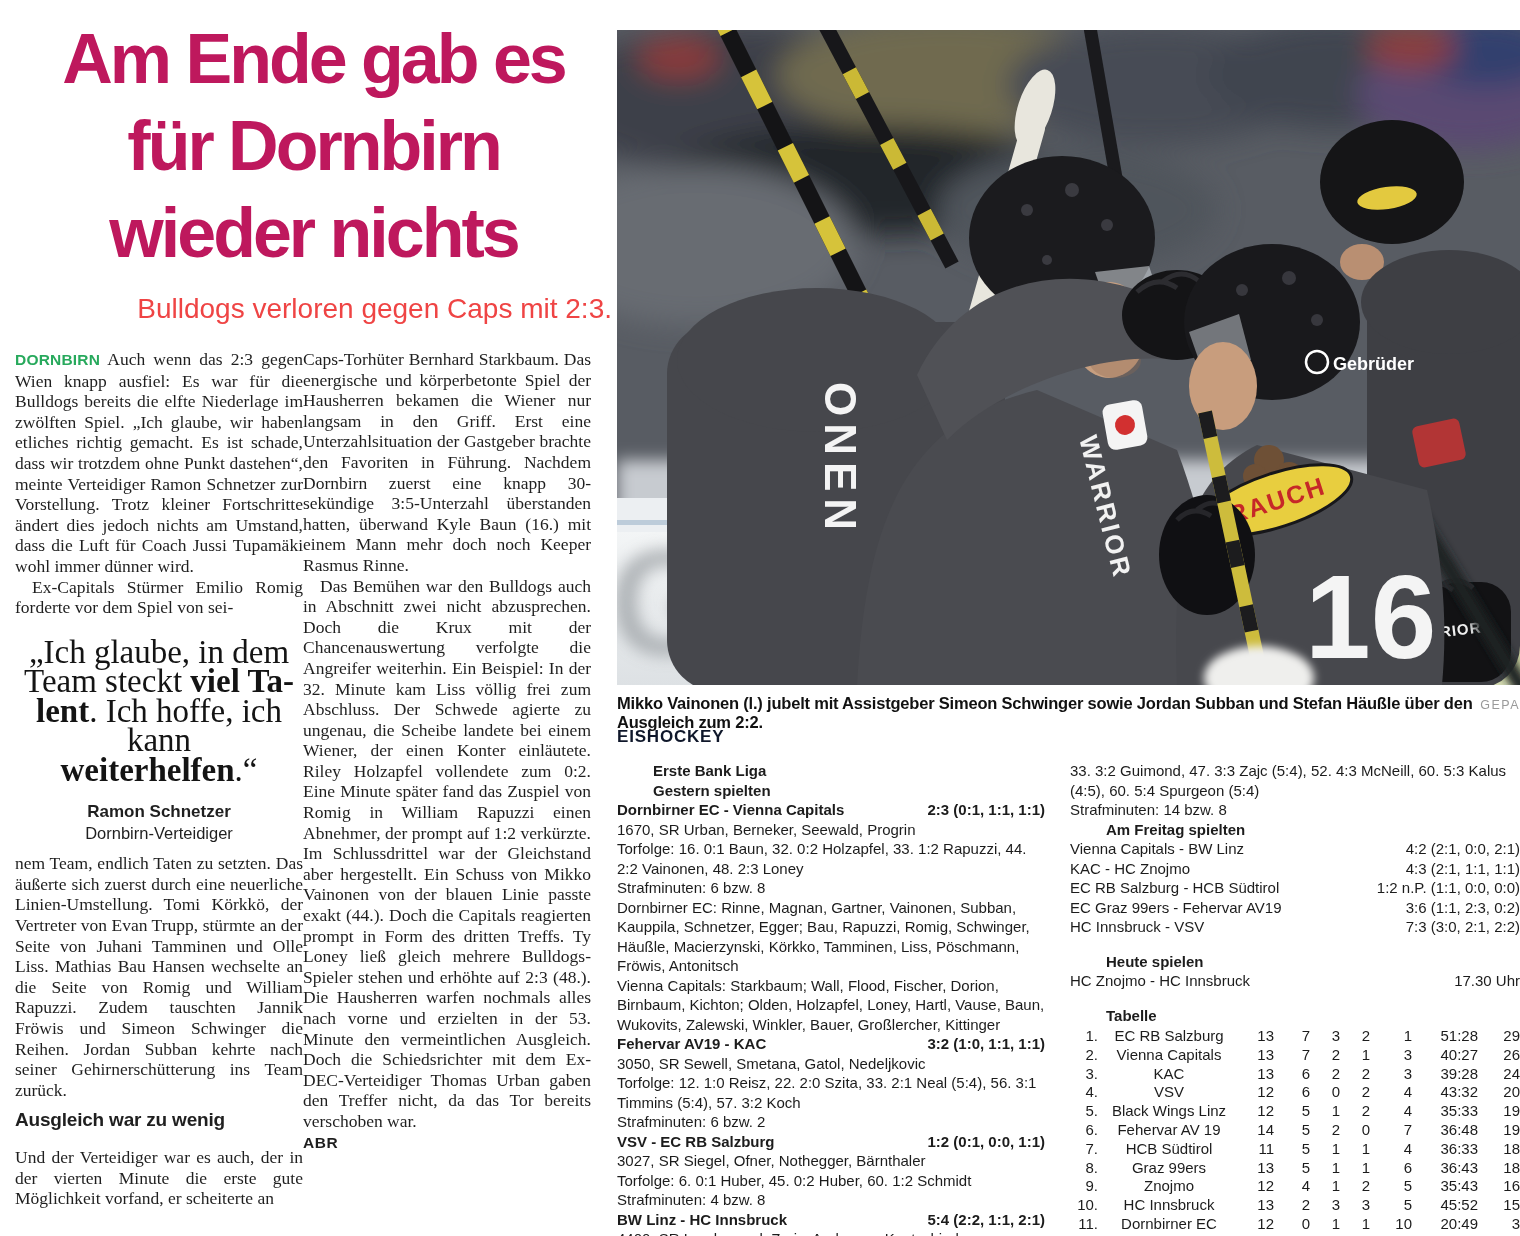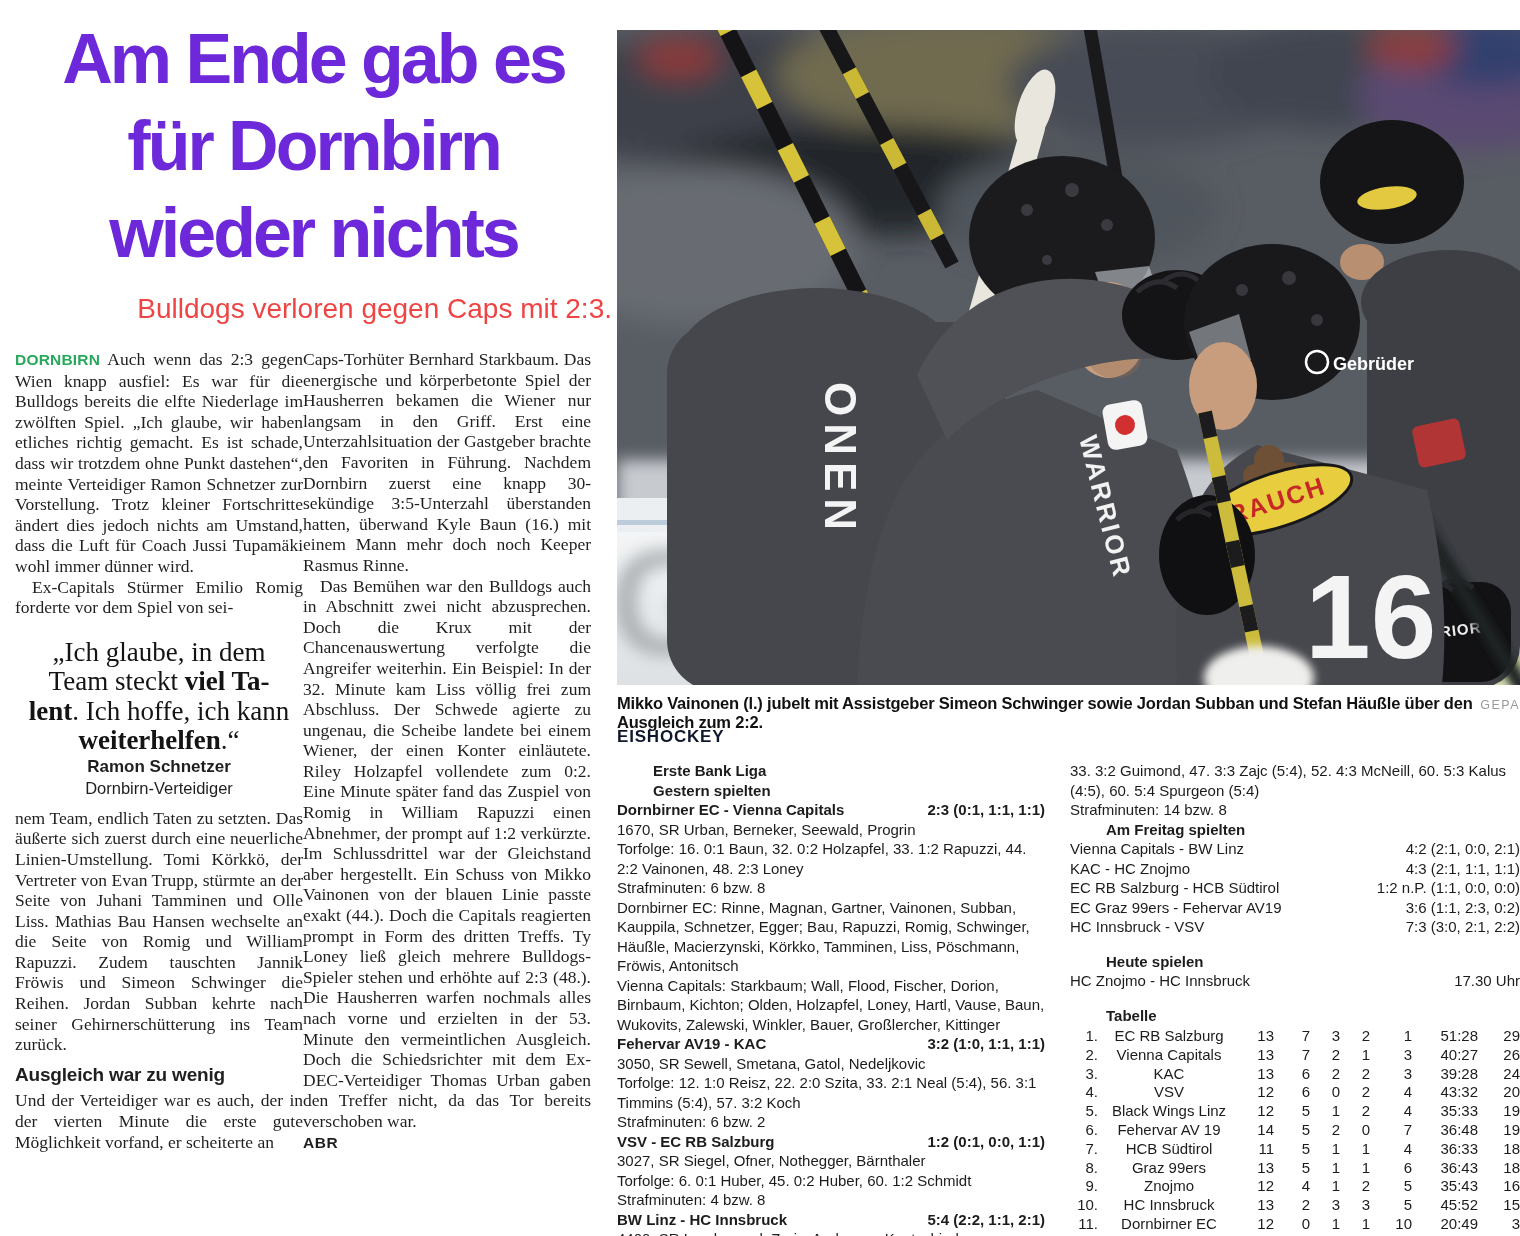--- a/index.html
+++ b/index.html
@@ -1,39 +1,39 @@
 <!DOCTYPE html>
 <html lang="de"><head>
 <meta charset="utf-8">
 <style>
   html,body{margin:0;padding:0;background:#fff;}
   .page{position:relative;width:1520px;height:1236px;background:#fff;overflow:hidden;
         color:#1f1f1f;-webkit-font-smoothing:antialiased;}
 
   
   .article{position:absolute;left:15px;top:16px;width:597px;}
-  .headline{font-family:"Liberation Sans",sans-serif;font-weight:700;color:#6d28d9;
+  .headline{font-family:"Liberation Sans",sans-serif;font-weight:700;color:#be185d;
             font-size:70px;line-height:87px;letter-spacing:-3px;text-align:center;margin:0;}
   .subheadline{font-family:Liberation Sans, sans-serif;font-size:28px;color:#ef4444;
                text-align:right;margin-top:16px;}
   .cols{display:flex;margin-top:24px;}
   .col{width:288px;font-family:"Liberation Serif",serif;font-size:17.5px;line-height:20.6px;
        text-align:justify;hyphens:auto;}
   .col p{margin:0;}
   .col p.indent{text-indent:17px;}
   .kicker{font-family:"Liberation Sans",sans-serif;font-weight:700;font-size:15.5px;
           color:#27a95c;letter-spacing:.2px;}
-  .pullquote{font-family:"Liberation Serif",serif;font-size:27px;line-height:29.5px;
-             text-align:center;margin:20px 0 0;color:#141414;}
+  .pullquote{font-family:"Liberation Serif",serif;font-size:33px;line-height:29.5px;
+             text-align:center;margin:20px 0 16px;color:#141414;}
   .pullquote .b{font-weight:700;}
   .attribution{text-align:center;font-family:"Liberation Sans",sans-serif;margin-bottom:9px;}
   .attr-name{font-weight:700;font-size:17px;line-height:22px;}
   .attr-role{font-size:16.5px;line-height:21px;}
   .subhead2{font-family:"Liberation Sans",sans-serif;font-weight:700;font-size:19px;
-            margin:10px 0 5px;text-align:left;letter-spacing:-.2px;}
+            margin:10px 0 16px;text-align:left;letter-spacing:-.2px;}
   .byline{font-family:"Liberation Sans",sans-serif;font-weight:700;font-size:15.5px;
           letter-spacing:.5px;margin-top:1px;}
 
   
   .photo{position:absolute;left:617px;top:30px;width:903px;height:655px;overflow:hidden;
          background:#585c63;}
   .caption{position:absolute;left:617px;top:694px;width:903px;display:flex;
            justify-content:space-between;align-items:baseline;
            font-family:"Liberation Sans",sans-serif;}
   .caption-text{font-weight:700;font-size:16.5px;letter-spacing:-.2px;color:#111;}

